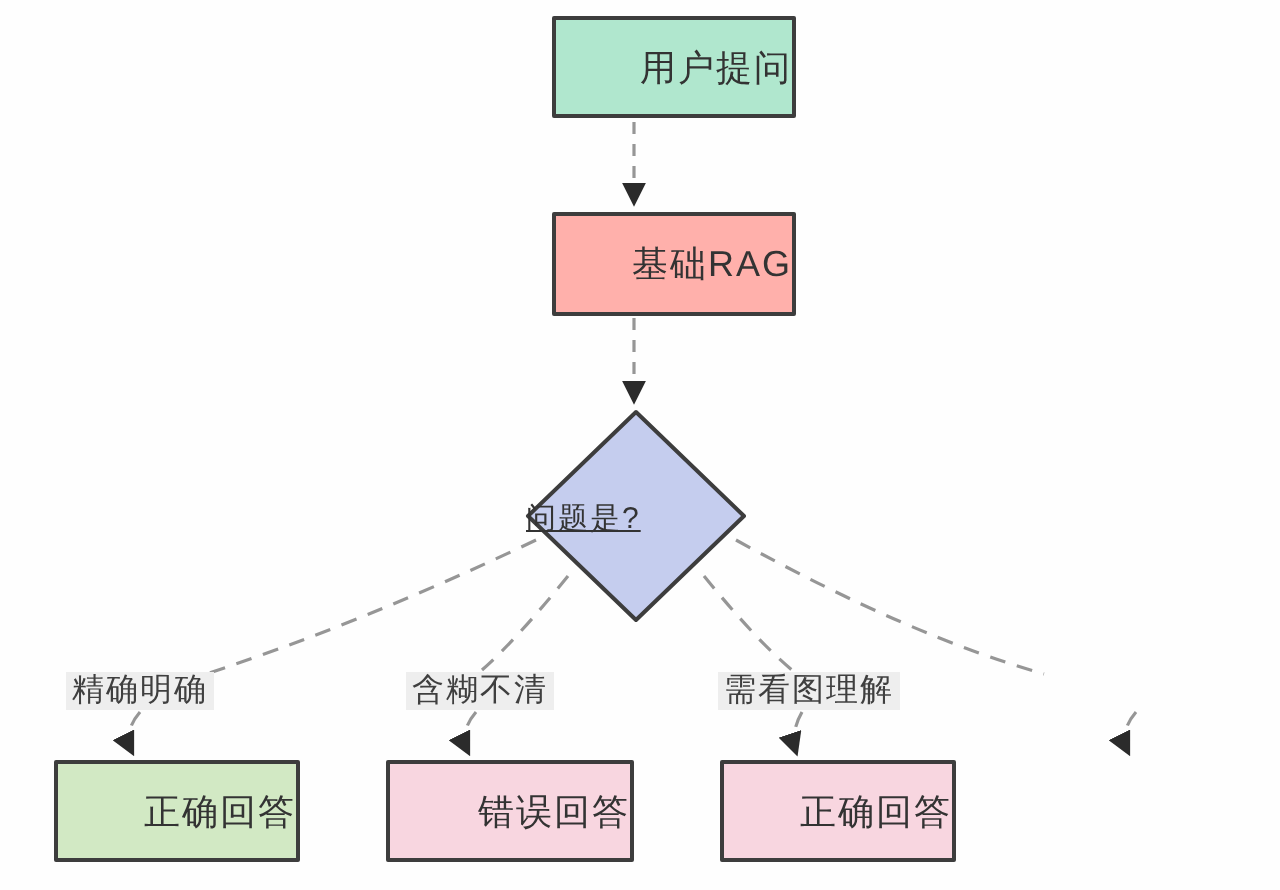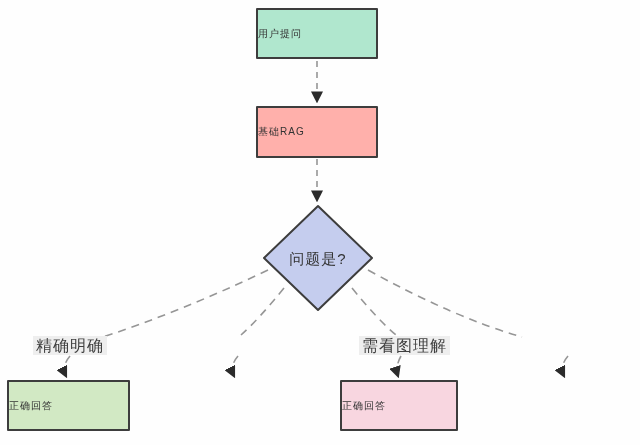--- a/index.html
+++ b/index.html
@@ -5,30 +5,30 @@
   html,body{margin:0;padding:0;background:#ffffff;}
   .canvas{
     position:relative;width:640px;height:445px;background:#fefefe;overflow:hidden;
     font-family:"Liberation Sans","DejaVu Sans",sans-serif;
   }
   .connectors{position:absolute;left:0;top:0;z-index:1;}
   .conn{fill:none;stroke:var(--connector,#969696);stroke-width:1.6;stroke-dasharray:8 6;}
   .conn.vert{stroke-dasharray:6 5;}
   .diamond-shape{fill:var(--decision-fill,#c5cdee);stroke:var(--border,#3d3d3d);stroke-width:2;stroke-linejoin:round;}
   .node{
-    position:absolute;z-index:2;display:flex;align-items:center;justify-content:flex-start;
-    box-sizing:border-box;color:var(--text,#333333);font-size:10px;letter-spacing:1px;
+    position:absolute;z-index:2;display:flex;align-items:center;justify-content:flex-end;
+    box-sizing:border-box;color:var(--text,#333333);font-size:18px;letter-spacing:1px;margin-left:20px;
   }
   .box{border:2px solid var(--border,#3d3d3d);border-radius:1px;}
   .mint{background:var(--user-question-fill,#b0e7ce);}
   .salmon{background:var(--basic-rag-fill,#ffb0ab);}
   .success{background:var(--success-fill,#d2e9c4);font-family:Liberation Mono, monospace;}
   .fail{background:var(--fail-fill,#f8d6e0);}
-  .diamond-label{position:absolute;z-index:3;width:110px;left:263px;top:250px;text-align:center;
-    color:var(--text,#333333);font-size:15px;letter-spacing:1px;}
+  .diamond-label{position:absolute;z-index:3;width:110px;left:263px;top:250px;
+    color:var(--text,#333333);font-size:15px;letter-spacing:1px;text-decoration:underline;}
   .branch-label{
     position:absolute;z-index:2;background:var(--label-bg,#eeeeee);color:var(--label-text,#3f3f3f);
     font-size:16px;letter-spacing:1px;padding:1px 3px;line-height:17px;white-space:nowrap;
   }
 </style>
 </head>
 <body>
 
 <div class="canvas">
 
@@ -59,22 +59,26 @@
     <span>用户提问</span>
   </div>
 
   <div class="node box salmon" style="left:256px;top:106px;width:122px;height:52px">
     <span>基础RAG</span>
   </div>
 
   <div class="diamond-label">问题是?</div>
 
   <div class="branch-label" style="left:33px;top:336px">精确明确</div>
+  <div class="branch-label" style="left:203px;top:336px">含糊不清</div>
   <div class="branch-label" style="left:359px;top:336px">需看图理解</div>
 
   <div class="node box success" style="left:7px;top:380px;width:123px;height:51px">
     <span>正确回答</span>
+  </div>
+  <div class="node box fail" style="left:173px;top:380px;width:124px;height:51px">
+    <span>错误回答</span>
   </div>
   <div class="node box fail" style="left:340px;top:380px;width:118px;height:51px">
     <span>正确回答</span>
   </div>
 
 </div>
 
 </body></html>

